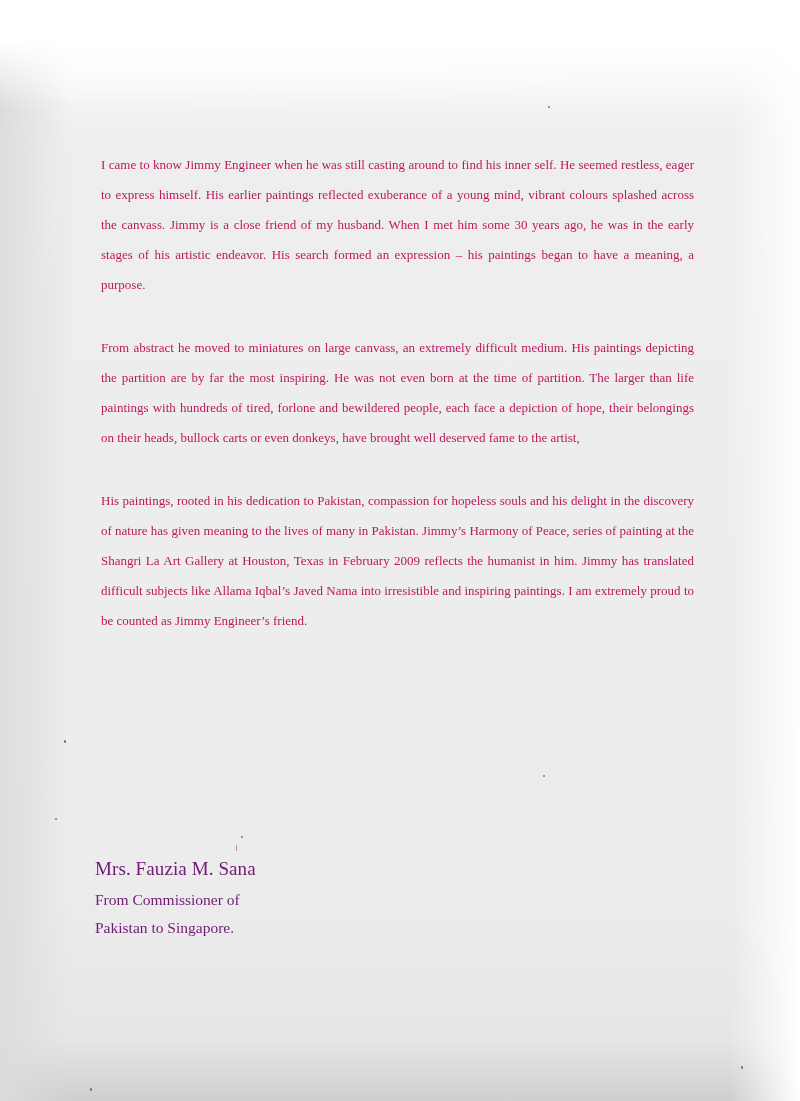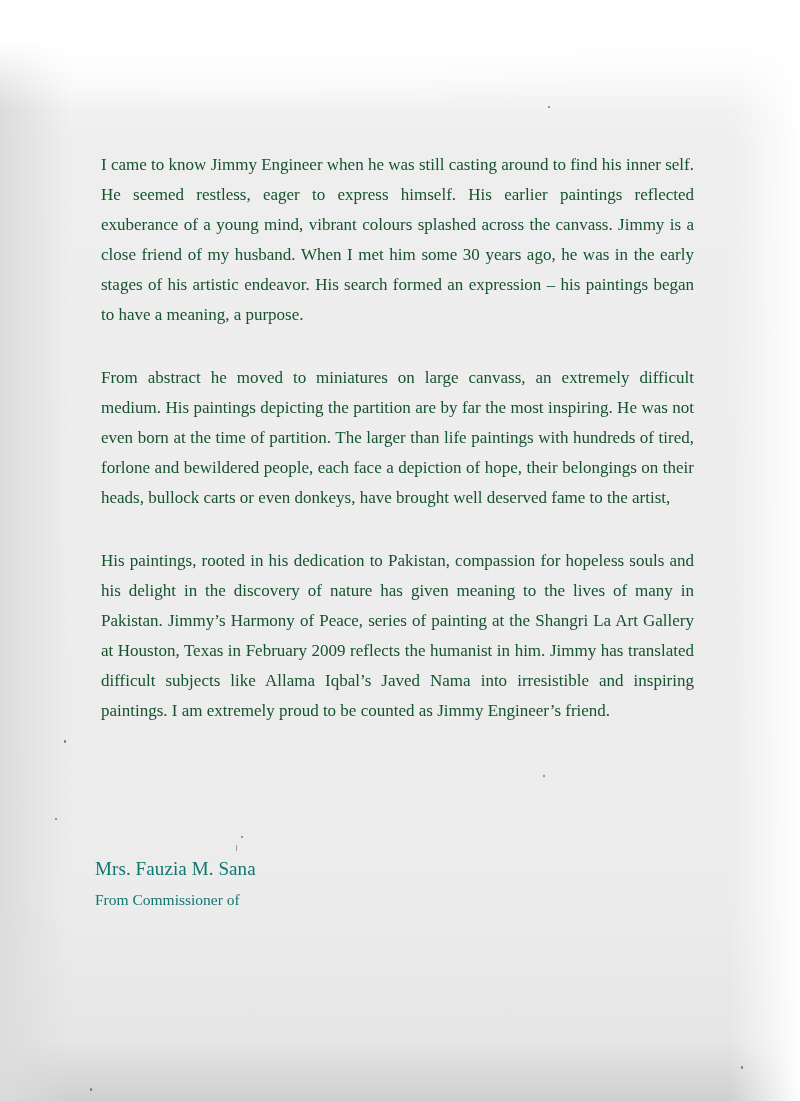--- a/index.html
+++ b/index.html
@@ -35,36 +35,36 @@
     left: 0; right: 0; top: 0; height: 110px;
     background: linear-gradient(to bottom, #ffffff 0px, #ffffff 40px, rgba(255,255,255,0) 110px);
     pointer-events: none;
   }
   .content {
     position: absolute;
     left: 101px;
     top: 150px;
     width: 593px;
     font-family: "Liberation Serif", serif;
-    color: #14532d;
-    font-size: 17px;
+    color: #be185d;
+    font-size: 13px;
     line-height: 30px;
     z-index: 2;
   }
   .para {
     margin: 0 0 33px 0;
     text-align: justify;
   }
   .para.p2 { margin-top: 12px; }
   .signature {
     position: absolute;
     left: 95px;
     top: 856px;
     font-family: "Liberation Serif", serif;
-    color: #0f766e;
+    color: #701a75;
     z-index: 2;
   }
   .sig-name {
     font-size: 19px;
     line-height: 26px;
     margin: 0 0 4px 0;
     letter-spacing: 0.1px;
   }
   .sig-line {
     font-size: 15.5px;
@@ -94,13 +94,14 @@
 
 <div class="content">
   <p class="para p1">I came to know Jimmy Engineer when he was still casting around to find his inner self. He seemed restless, eager to express himself. His earlier paintings reflected exuberance of a young mind, vibrant colours splashed across the canvass. Jimmy is a close friend of my husband. When I met him some 30 years ago, he was in the early stages of his artistic endeavor. His search formed an expression – his paintings began to have a meaning, a purpose.</p>
   <p class="para p2">From abstract he moved to miniatures on large canvass, an extremely difficult medium. His paintings depicting the partition are by far the most inspiring. He was not even born at the time of partition. The larger than life paintings with hundreds of tired, forlone and bewildered people, each face a depiction of hope, their belongings on their heads, bullock carts or even donkeys, have brought well deserved fame to the artist,</p>
   <p class="para p3">His paintings, rooted in his dedication to Pakistan, compassion for hopeless souls and his delight in the discovery of nature has given meaning to the lives of many in Pakistan. Jimmy’s Harmony of Peace, series of painting at the Shangri La Art Gallery at Houston, Texas in February 2009 reflects the humanist in him. Jimmy has translated difficult subjects like Allama Iqbal’s Javed Nama into irresistible and inspiring paintings. I am extremely proud to be counted as Jimmy Engineer’s friend.</p>
 </div>
 
 <div class="signature">
   <p class="sig-name">Mrs. Fauzia M. Sana</p>
   <p class="sig-line">From Commissioner of</p>
+  <p class="sig-line">Pakistan to Singapore.</p>
 </div>
 
 </body></html>

